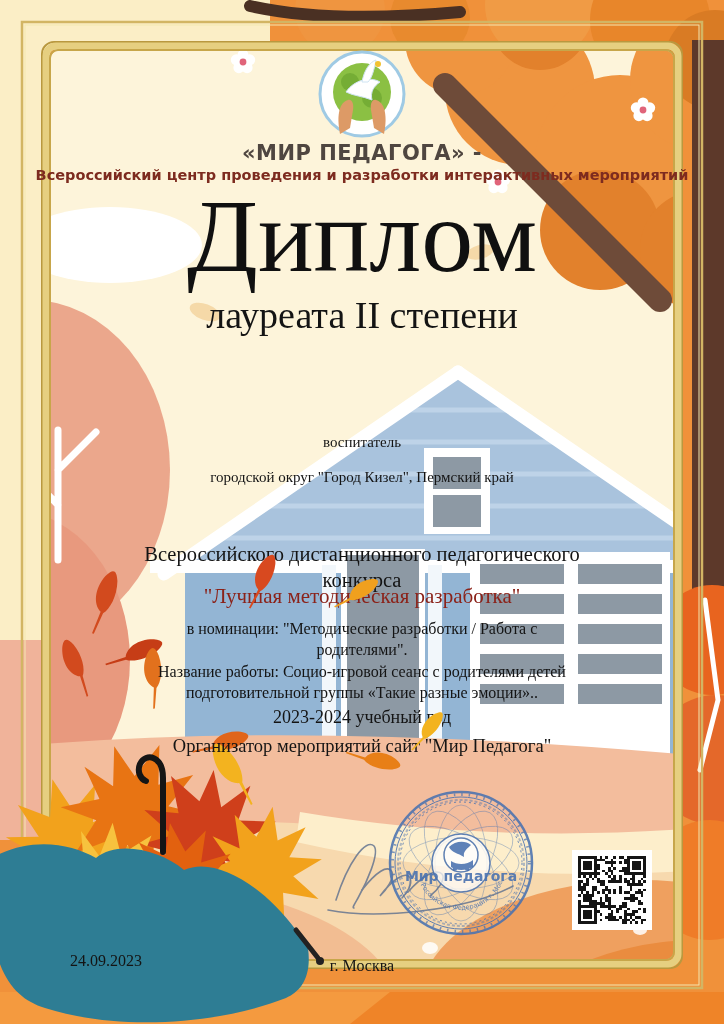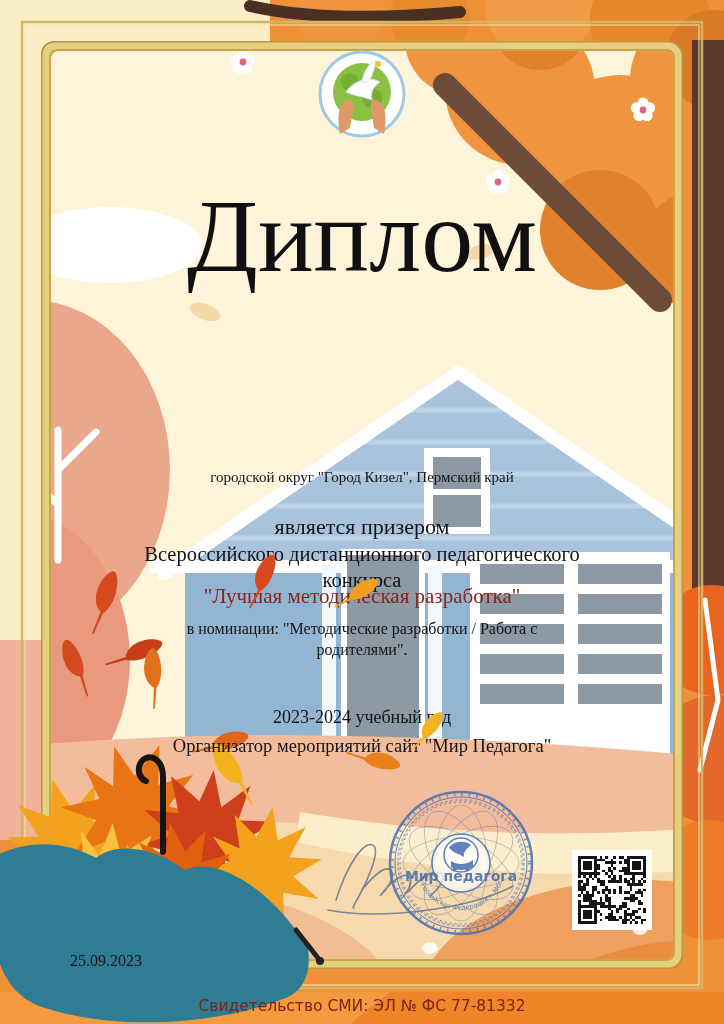--- a/index.html
+++ b/index.html
@@ -193,30 +193,34 @@
       <circle cx="-12" cy="-12" r="9" fill="#6fa832" opacity=".8"></circle>
       <circle cx="10" cy="4" r="10" fill="#6fa832" opacity=".8"></circle>
       <path d="M-22,40 C-26,20 -22,8 -14,6 C-10,5 -8,10 -9,16 L-12,34 Z" fill="#dd9a66"></path>
       <path d="M22,40 C26,20 22,8 14,6 C10,5 8,10 9,16 L12,34 Z" fill="#dd9a66"></path>
       <path d="M-16,-2 C-8,-14 8,-18 18,-12 C12,-8 8,-2 10,6 C0,2 -8,2 -16,-2 Z" fill="#fff" stroke="#cfe4f2" stroke-width="1"></path>
       <path d="M0,-12 C2,-24 8,-32 14,-34 C12,-24 10,-16 6,-12 Z" fill="#fff" stroke="#cfe4f2" stroke-width="1"></path>
       <circle cx="16" cy="-30" r="3" fill="#f2c232"></circle>
     </svg>
   </div>
 
+  <div class="txt org-title">«МИР ПЕДАГОГА» -</div>
+  <div class="txt org-subtitle">Всероссийский центр проведения и разработки интерактивных мероприятий</div>
   <div class="txt title-main">Диплом</div>
+  <div class="txt title-degree">лауреата II степени</div>
+  <div class="txt position">воспитатель</div>
   <div class="txt location">городской округ "Город Кизел", Пермский край</div>
-  <div class="txt status">является призером</div>
   <div class="txt contest-type">Всероссийского дистанционного педагогического конкурса</div>
   <div class="txt contest-name">"Лучшая методическая разработка"</div>
   <div class="txt nomination">в номинации: "Методические разработки / Работа с родителями".</div>
+  <div class="txt work-title">Название работы: Социо-игровой сеанс с родителями детей подготовительной группы «Такие разные эмоции»..</div>
   <div class="txt year">2023-2024 учебный год</div>
   <div class="txt organizer">Организатор мероприятий сайт "Мир Педагога"</div>
-  <div class="txt date">25.09.2023</div>
-  <div class="txt footer-line">Свидетельство СМИ: ЭЛ № ФС 77-81332</div>
+  <div class="txt date">24.09.2023</div>
+  <div class="txt city">г. Москва</div>
 
   <div class="signature">
     <svg width="200" height="90" viewBox="0 0 200 90">
       <g stroke="#5d6f8e" stroke-width="1.6" fill="none" opacity=".8" stroke-linecap="round">
         <path d="M18,72 C30,34 48,10 56,18 C62,25 48,56 40,70 C36,77 34,80 36,80"></path>
         <path d="M44,62 C58,44 70,36 74,44 C77,50 68,62 62,68 C74,52 88,42 92,50 C95,56 88,66 84,70"></path>
         <path d="M90,64 C104,48 118,40 124,46 C128,51 120,62 112,68"></path>
         <path d="M10,82 C60,92 150,82 195,58"></path>
       </g>
     </svg>

